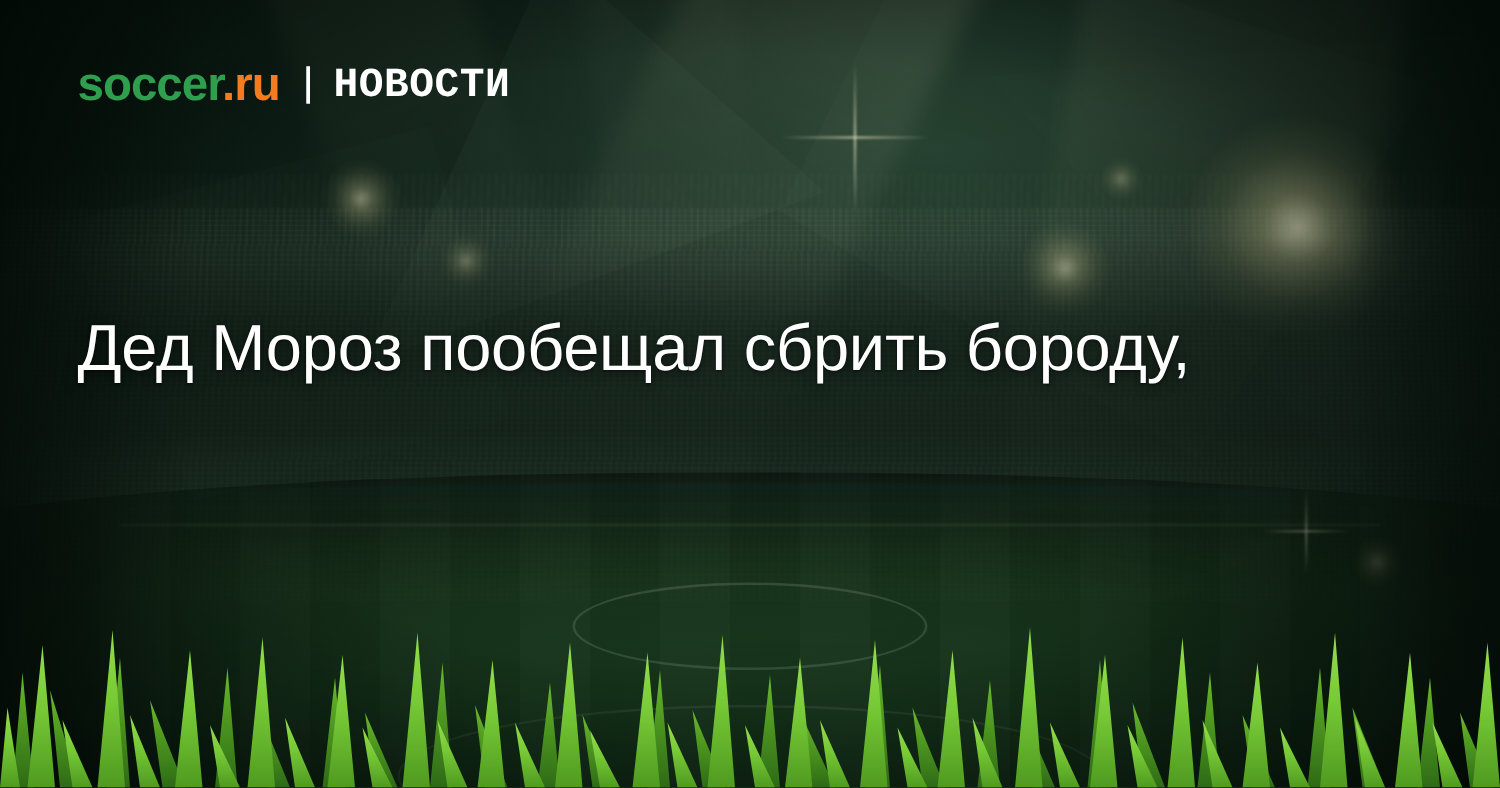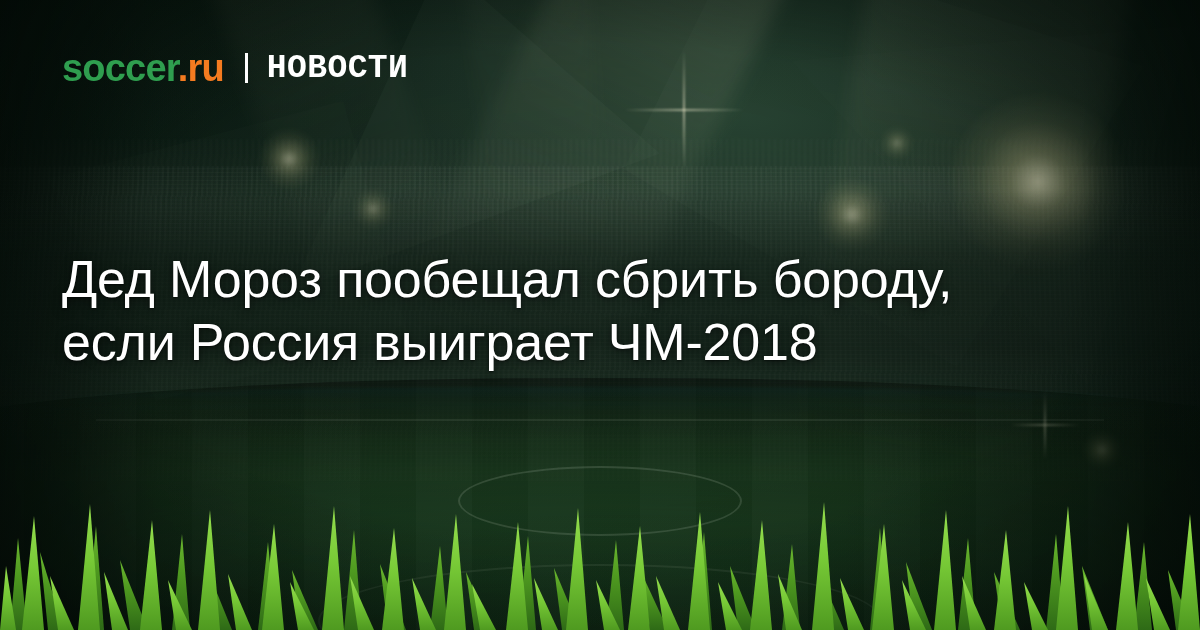--- a/index.html
+++ b/index.html
@@ -486,16 +486,15 @@
   </div>
 
   <div class="logo-bar">
     <div class="logo"><span class="logo-name">soccer</span><span class="logo-tld">.ru</span></div>
     <div class="logo-divider"></div>
     <div class="section-label">НОВОСТИ</div>
   </div>
 
   <div class="headline">
     <span class="headline-line">Дед Мороз пообещал сбрить бороду,</span>
-    <span class="headline-line">если Россия выиграет ЧМ-2018</span>
   </div>
 
 </div>
 
 </body></html>

